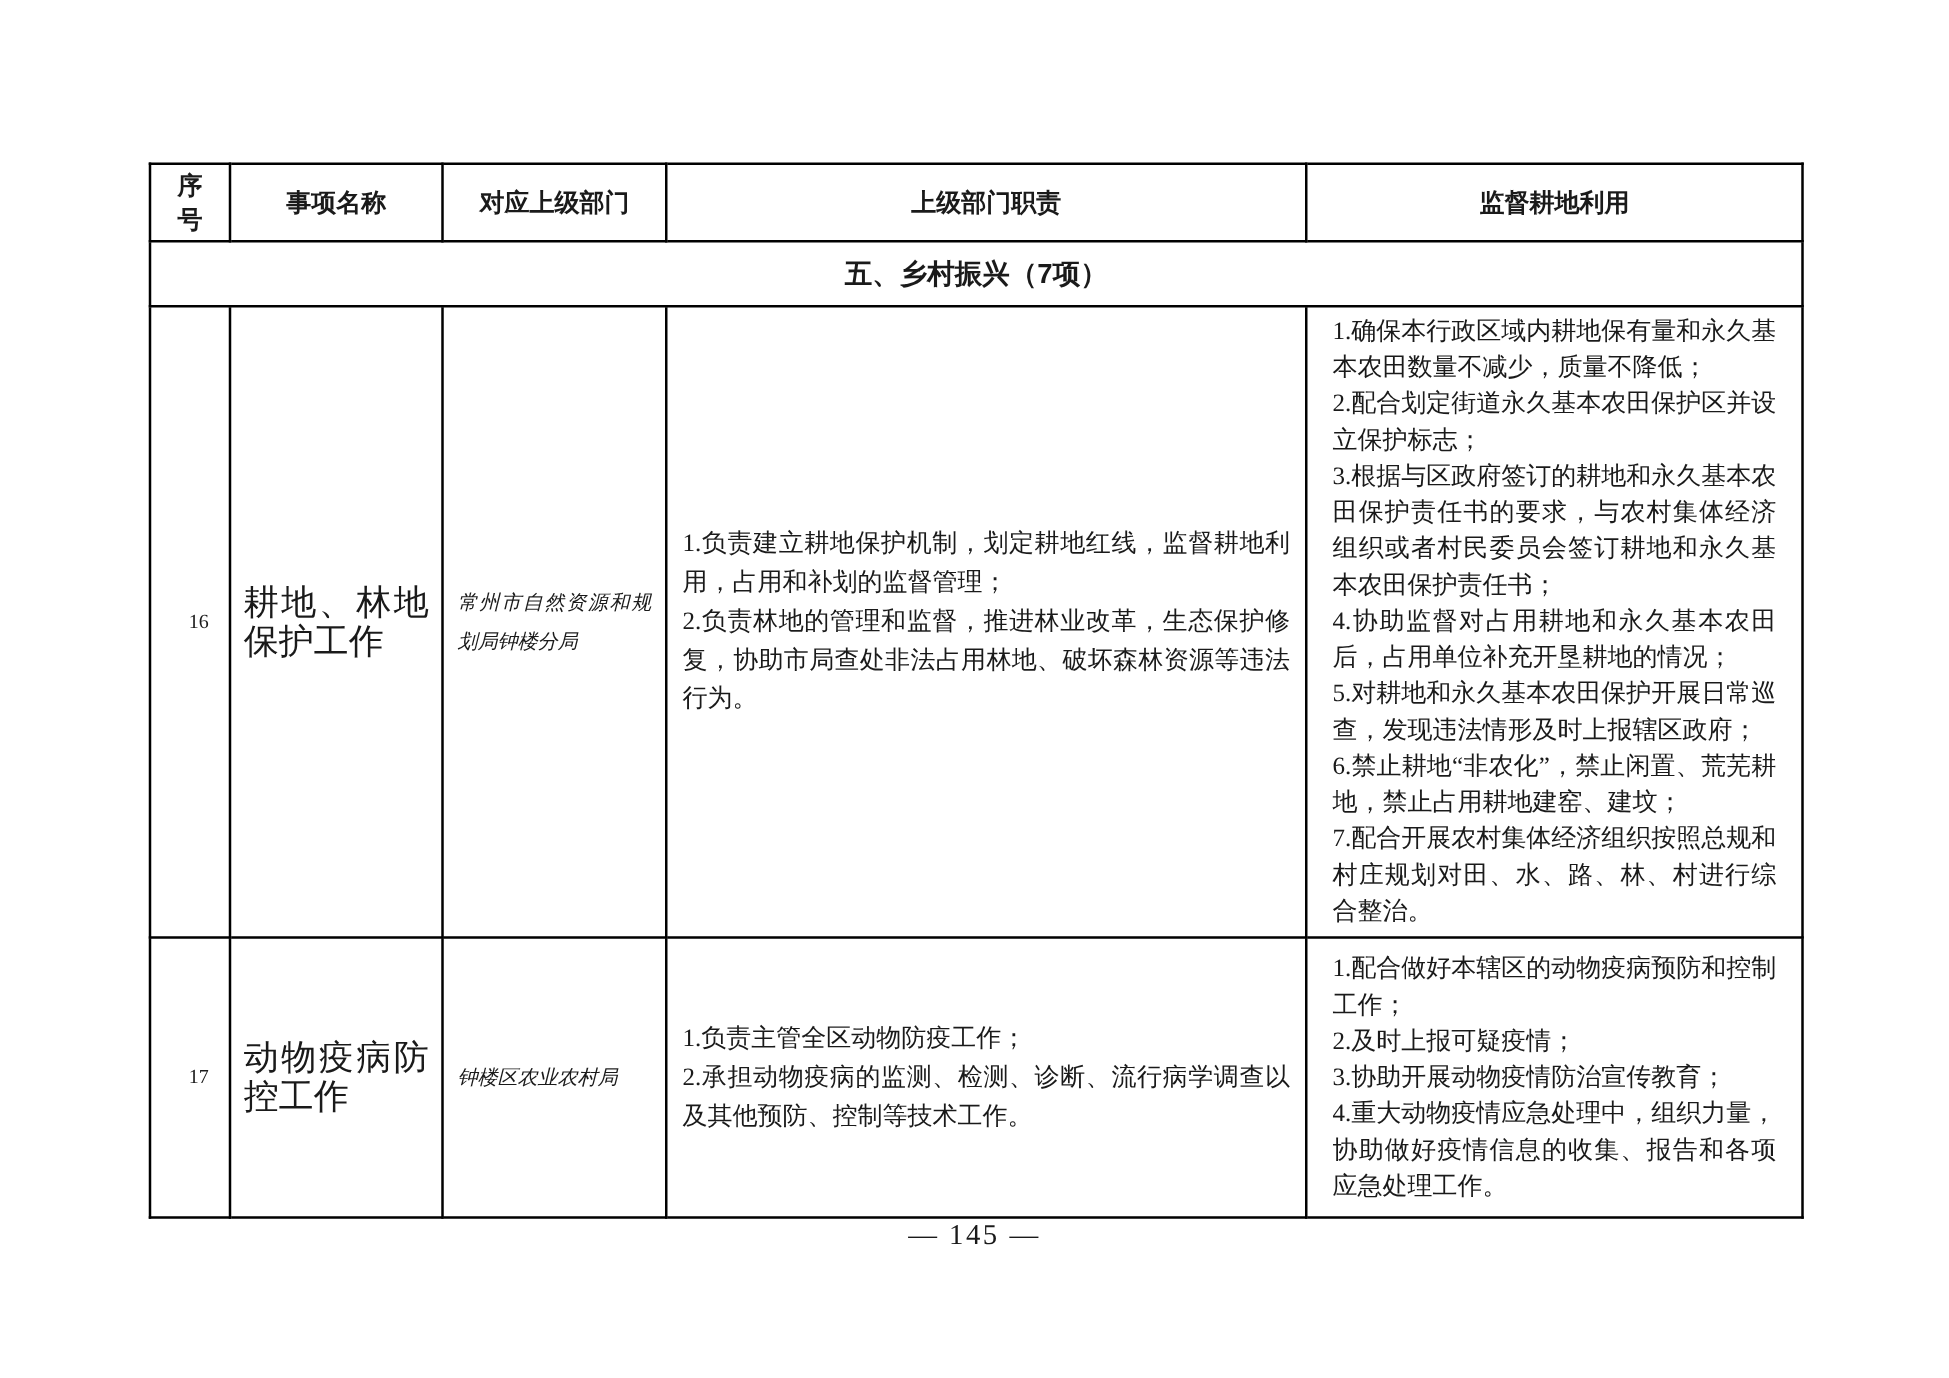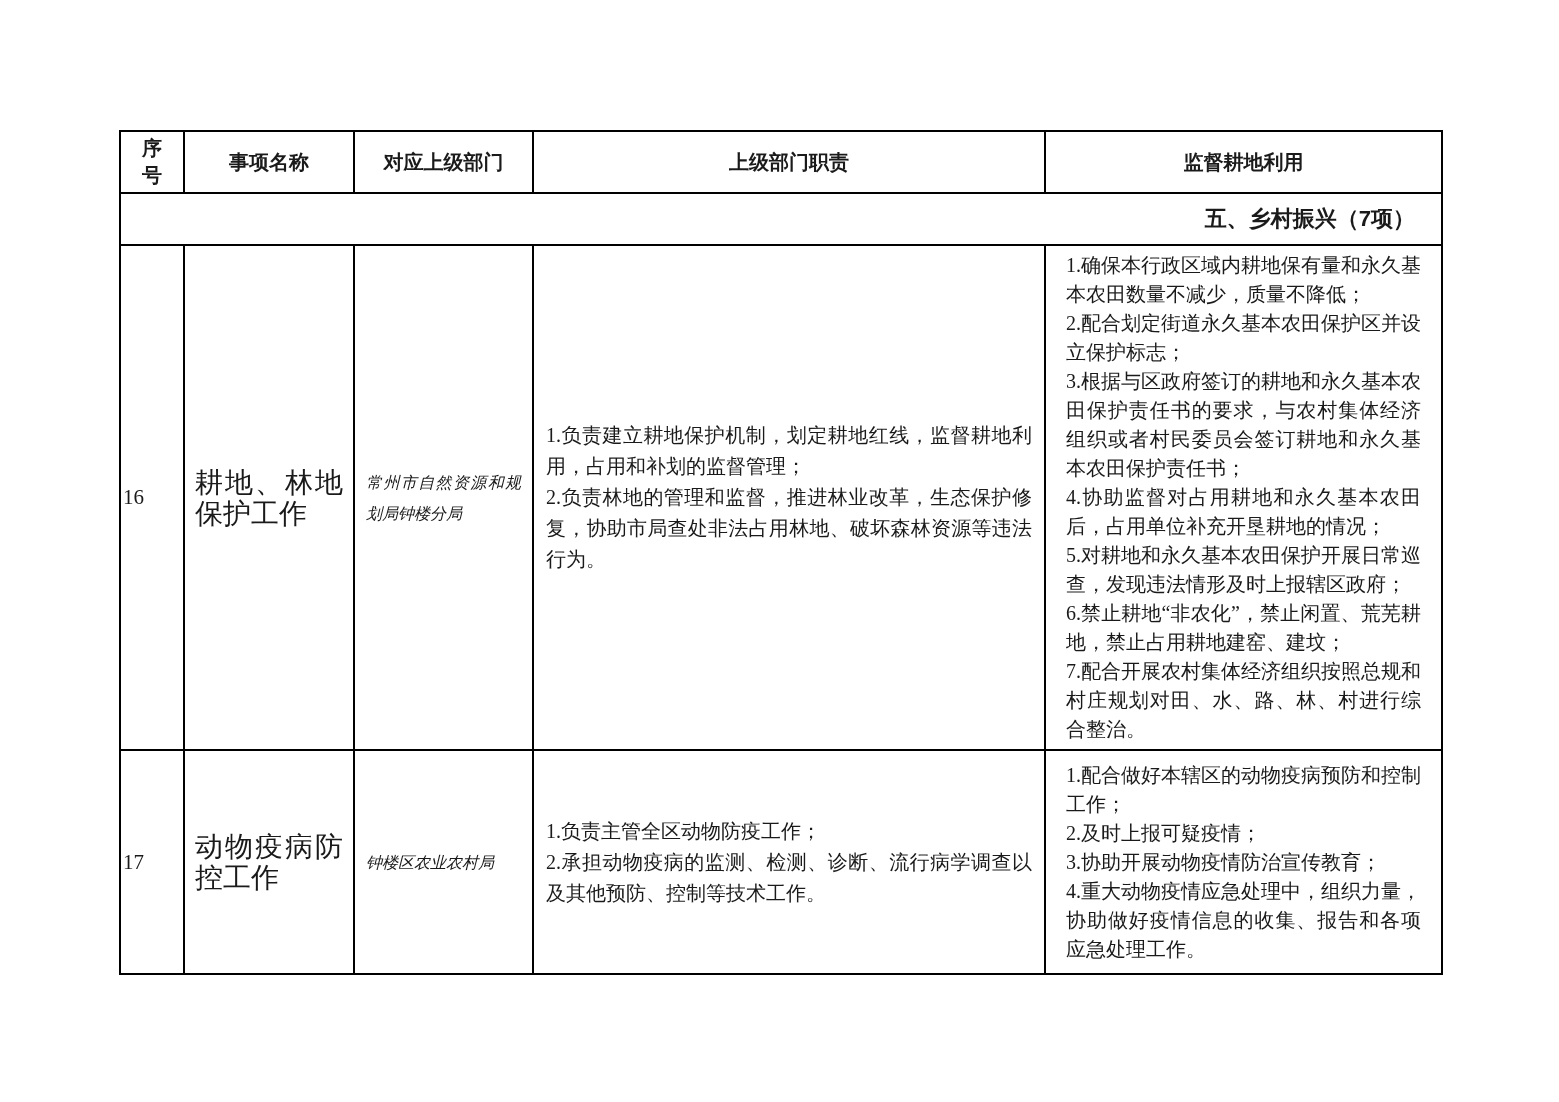--- a/index.html
+++ b/index.html
@@ -35,31 +35,31 @@
     font-size: 20px;
     text-align: center;
     padding: 2px 20px;
   }
   
   tr.section-row td {
     height: 52px;
     font-family: "Liberation Sans", "DejaVu Sans", sans-serif;
     font-weight: bold;
     font-size: 22px;
-    text-align: right;
+    text-align: center;
     padding: 2px 26px;
   }
   
   tr.data-row.row-16 td { height: 473px; }
   tr.data-row.row-17 td { height: 224px; }
 
   td.cell-no {
-    text-align: left;
-    font-size: 21px;
-    padding: 2px;
+    text-align: right;
+    font-size: 16px;
+    padding: 16px;
   }
   td.cell-name {
     font-size: 28px;
     line-height: 31px;
     padding: 4px 10px;
     text-align: justify;
   }
   td.cell-dept {
     font-size: 16px;
     line-height: 31px;
@@ -141,14 +141,15 @@
       <td class="cell-superior">1.负责主管全区动物防疫工作；
 2.承担动物疫病的监测、检测、诊断、流行病学调查以及其他预防、控制等技术工作。</td>
       <td class="cell-street">1.配合做好本辖区的动物疫病预防和控制工作；
 2.及时上报可疑疫情；
 3.协助开展动物疫情防治宣传教育；
 4.重大动物疫情应急处理中，组织力量，协助做好疫情信息的收集、报告和各项应急处理工作。</td>
     </tr>
   </tbody>
     </table>
 
+  <div class="page-footer">— 145 —</div>
 
 </div>
 
 </body></html>

